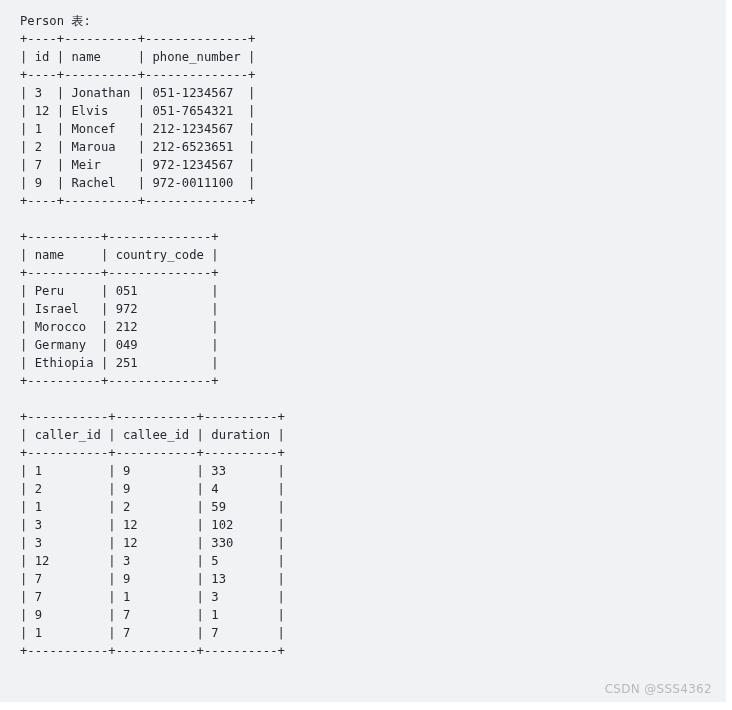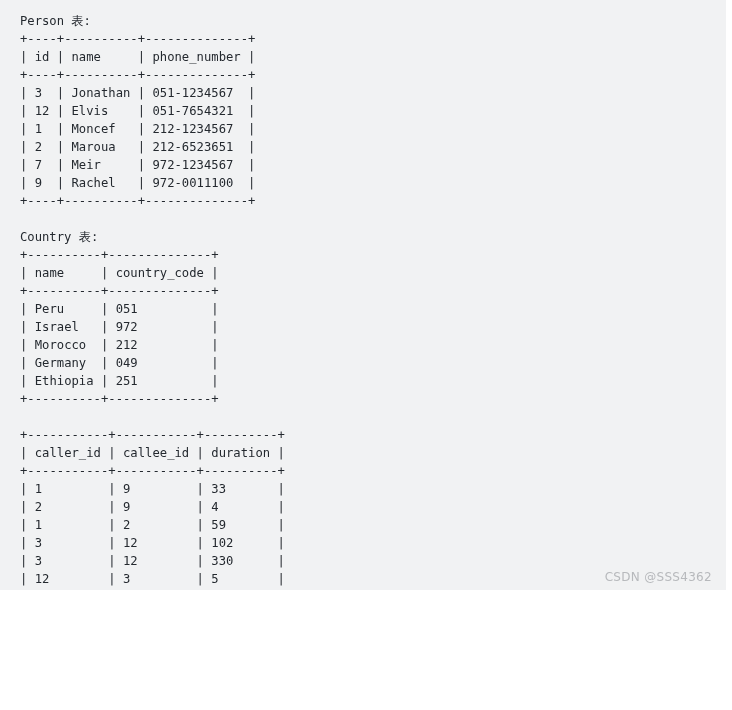--- a/index.html
+++ b/index.html
@@ -12,21 +12,21 @@
     height: 710px;
     overflow: hidden;
     font-family: "DejaVu Sans Mono", "Liberation Mono", monospace;
   }
 
   #code-block {
     position: absolute;
     left: 0px;
     top: 0px;
     width: 726px;
-    height: 590px;
+    height: 702px;
     background: #f1f2f3;
     box-sizing: border-box;
     overflow: hidden;
   }
 
   #code-inner {
     position: absolute;
     left: 20px;
     top: 12px;
     right: 0;
@@ -93,21 +93,20 @@
 | 3  | Jonathan | 051-1234567  |
 | 12 | Elvis    | 051-7654321  |
 | 1  | Moncef   | 212-1234567  |
 | 2  | Maroua   | 212-6523651  |
 | 7  | Meir     | 972-1234567  |
 | 9  | Rachel   | 972-0011100  |
 +----+----------+--------------+</pre>
         </div>
         <div class="blank-line">&nbsp;</div>
         <div class="section">
-          <div class="section-title">Country 表:</div>
           <pre class="ascii">+----------+--------------+
 | name     | country_code |
 +----------+--------------+
 | Peru     | 051          |
 | Israel   | 972          |
 | Morocco  | 212          |
 | Germany  | 049          |
 | Ethiopia | 251          |
 +----------+--------------+</pre>
         </div>

